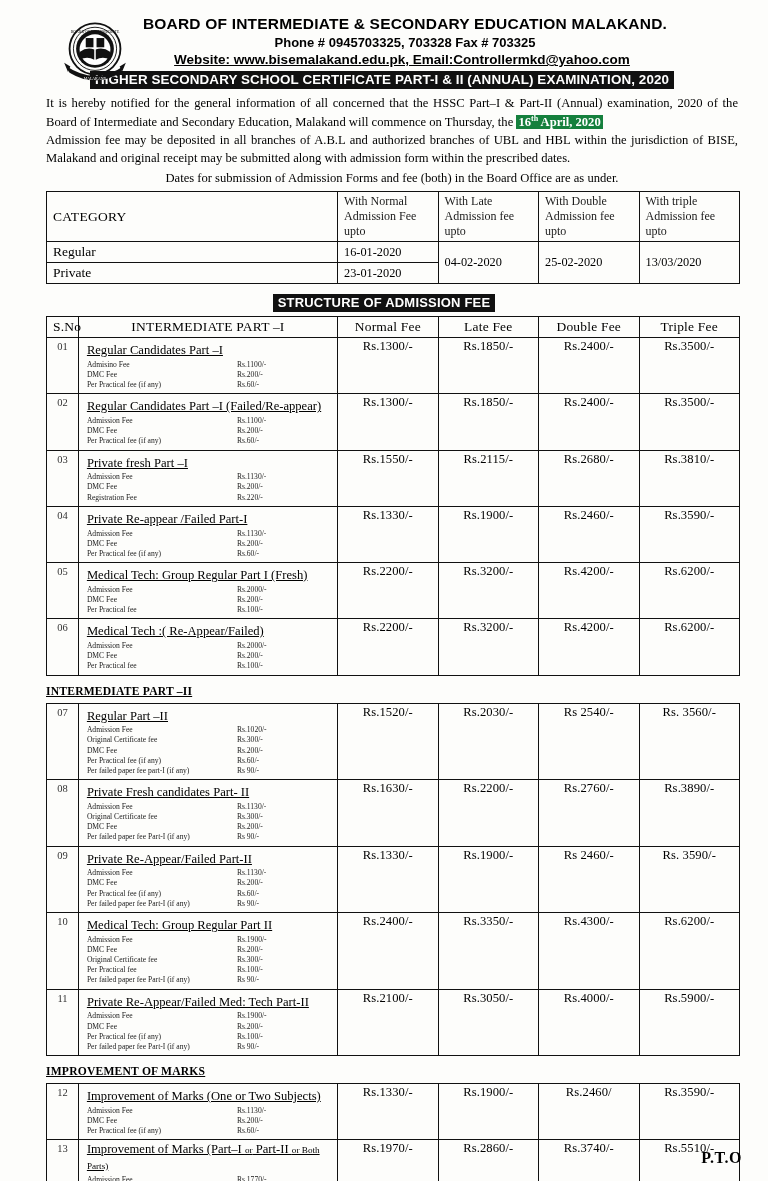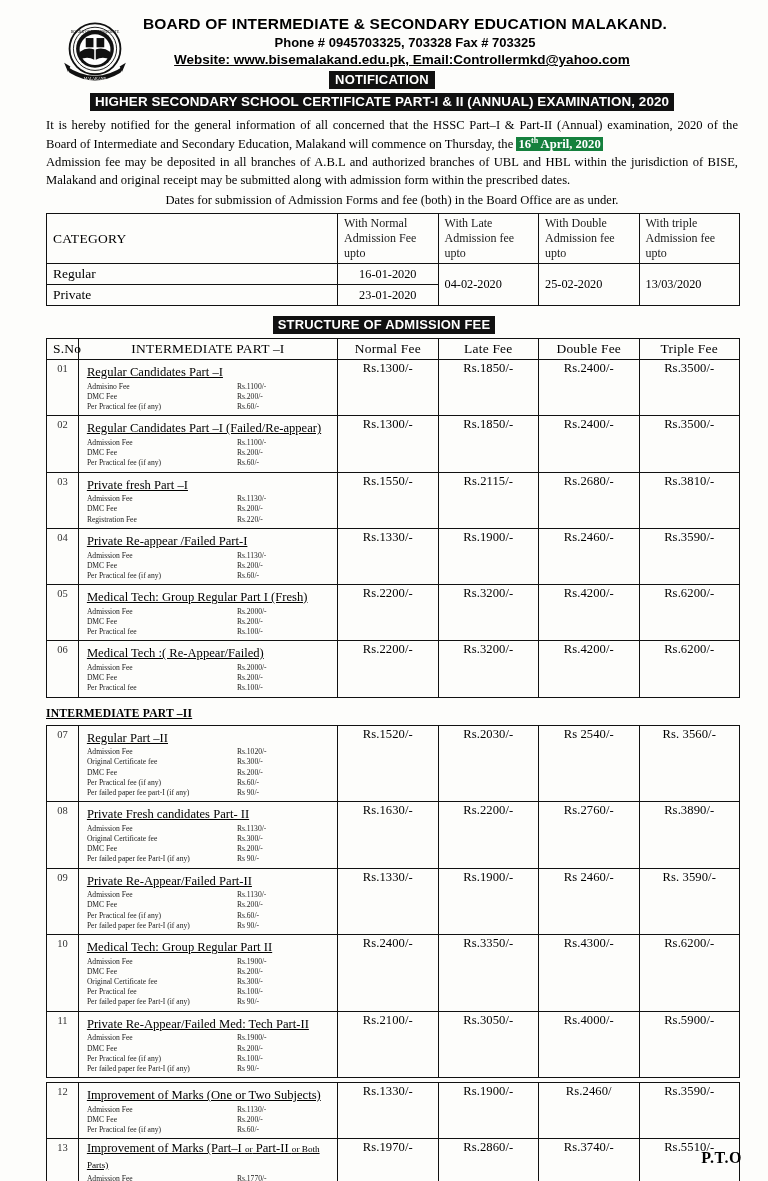--- a/index.html
+++ b/index.html
@@ -114,21 +114,21 @@
     font-size: 13.5px;
     font-weight: normal;
     letter-spacing: 0.3px;
   }
   .cat-head-sub {
     font-size: 12px;
     line-height: 1.25;
     color: #1a1a1a;
   }
   .cat-cell { font-size: 13.5px; }
-  .cat-date { font-size: 12.3px; text-align: center; }
+  .cat-date { font-size: 12.3px; text-align: left; }
   .cat-date-c { font-size: 12.3px; text-align: left; }
 
   
   .struct-wrap { text-align: center; margin-top: 9px; }
   .struct { font-size: 13px; letter-spacing: 0.2px; padding: 1px 5px 2px 5px; }
 
   
   .fee-wrap { padding: 4px 28px 0 46px; }
   table.fee {
     width: 100%;
@@ -222,23 +222,20 @@
       <path d="M10 58 l8 5 -3 7 z" fill="#111"></path>
       <path d="M90 58 l-8 5 3 7 z" fill="#111"></path>
       <text x="50" y="20" font-size="5" text-anchor="middle" fill="#111" font-family="Liberation Serif, serif">BOARD OF INTERMEDIATE</text>
       <text x="50" y="80" font-size="5" text-anchor="middle" fill="#fff" font-family="Liberation Serif, serif">MALAKAND</text>
     </svg>
 
     <div class="org-title">BOARD OF INTERMEDIATE &amp; SECONDARY EDUCATION MALAKAND.</div>
     <div class="phone-line">Phone # 0945703325, 703328 Fax # 703325</div>
     <div class="web-line">Website: www.bisemalakand.edu.pk, Email:Controllermkd@yahoo.com</div>
 
-    <div class="notif-wrap">
-      <span class="inv notif">NOTIFICATION</span>
-    </div>
     <div class="exam-title-wrap">
       <span class="inv exam-title">HIGHER SECONDARY SCHOOL CERTIFICATE PART-I &amp; II (ANNUAL) EXAMINATION, 2020</span>
     </div>
   </div>
 
   <div class="body-text">
     <p>
       <span>It is hereby notified for the general information of all concerned that the HSSC Part–I &amp; Part-II (Annual) examination, 2020 of the Board of Intermediate and Secondary Education, Malakand will commence on Thursday, the </span><span class="hl"><span>16</span><sup>th</sup><span> April, 2020</span></span>
     </p>
     <p>Admission fee may be deposited in all branches of A.B.L and authorized branches of UBL and HBL within the jurisdiction of BISE, Malakand and original receipt may be submitted along with admission form within the prescribed dates.</p>
@@ -587,20 +584,21 @@
                     </li>
                   </ul></td>
                 <td class="amt">Rs.2100/-</td>
                 <td class="amt">Rs.3050/-</td>
                 <td class="amt">Rs.4000/-</td>
                 <td class="amt">Rs.5900/-</td>
               </tr>
             </tbody>
           </table>
         </div>
+        <div class="subsec">IMPROVEMENT OF MARKS</div>
         <div class="fee-wrap">
           <table class="fee">
             <colgroup>
               <col style="width:4.6%">
               <col style="width:37.4%">
               <col style="width:14.5%">
               <col style="width:14.5%">
               <col style="width:14.5%">
               <col style="width:14.5%">
             </colgroup>

